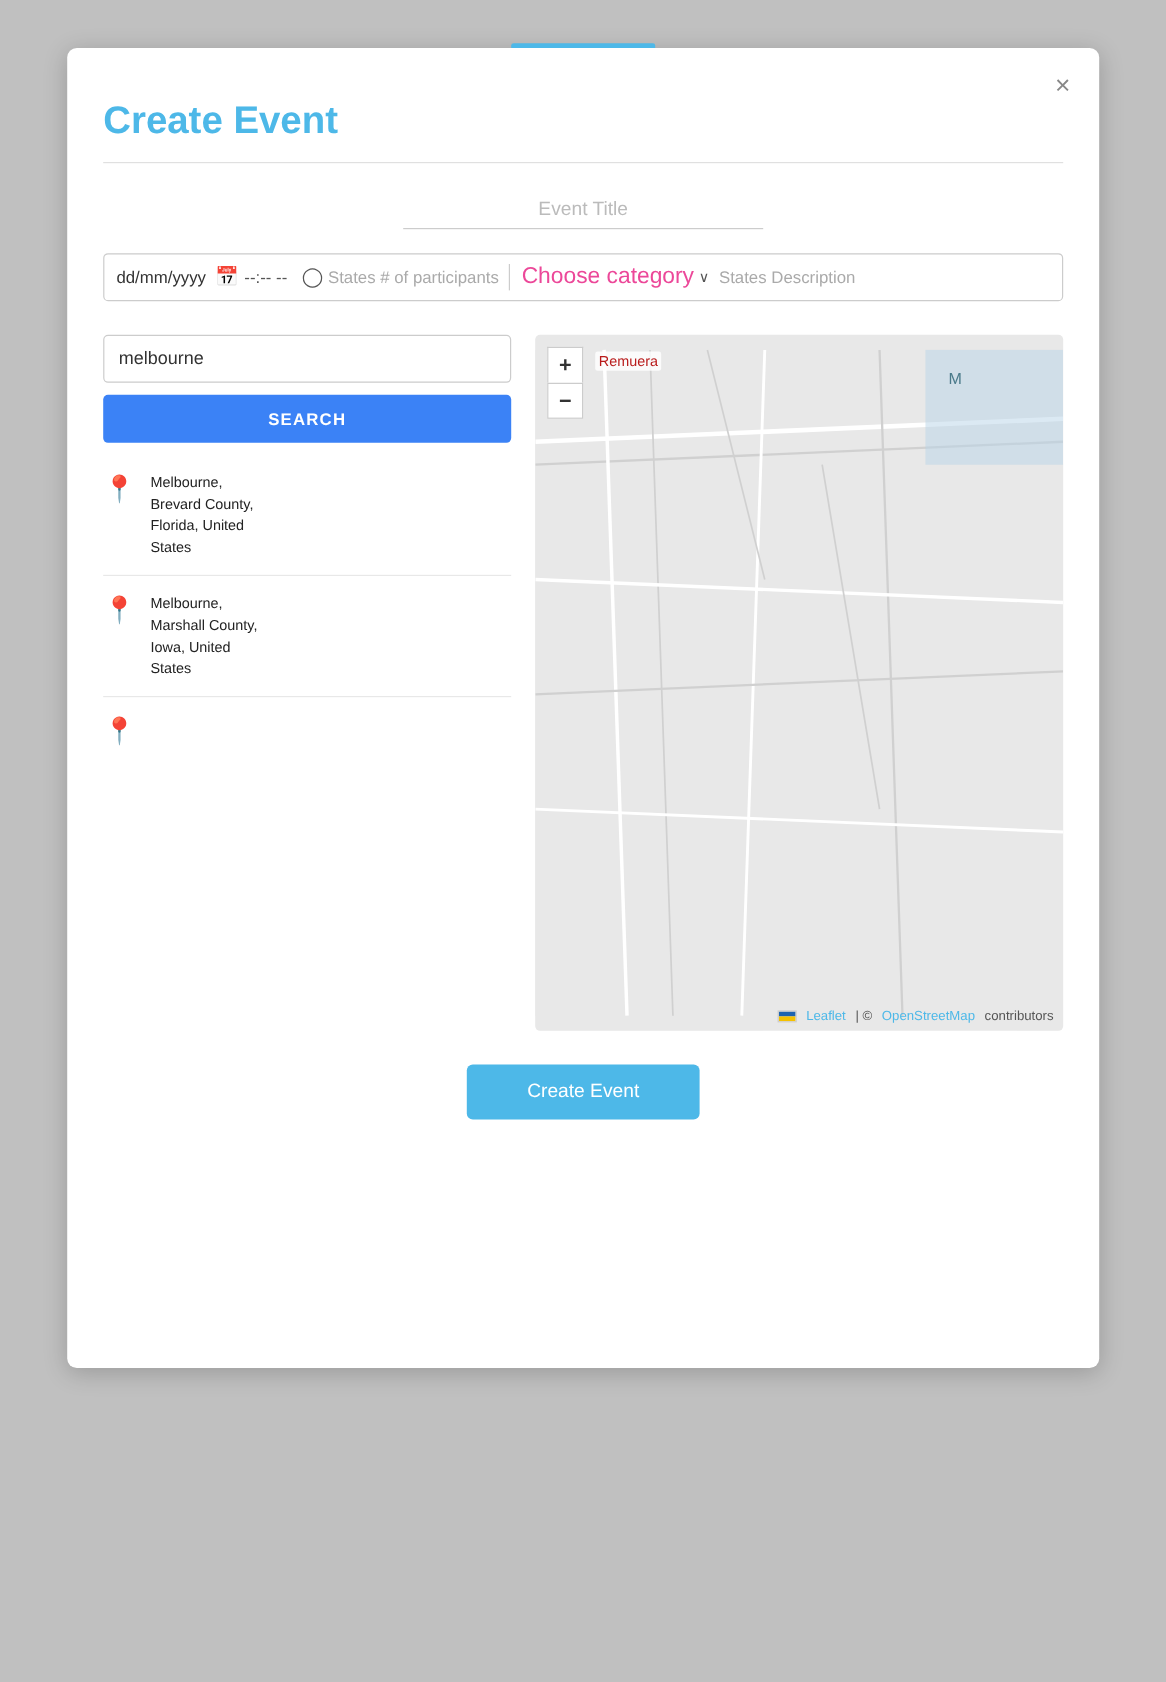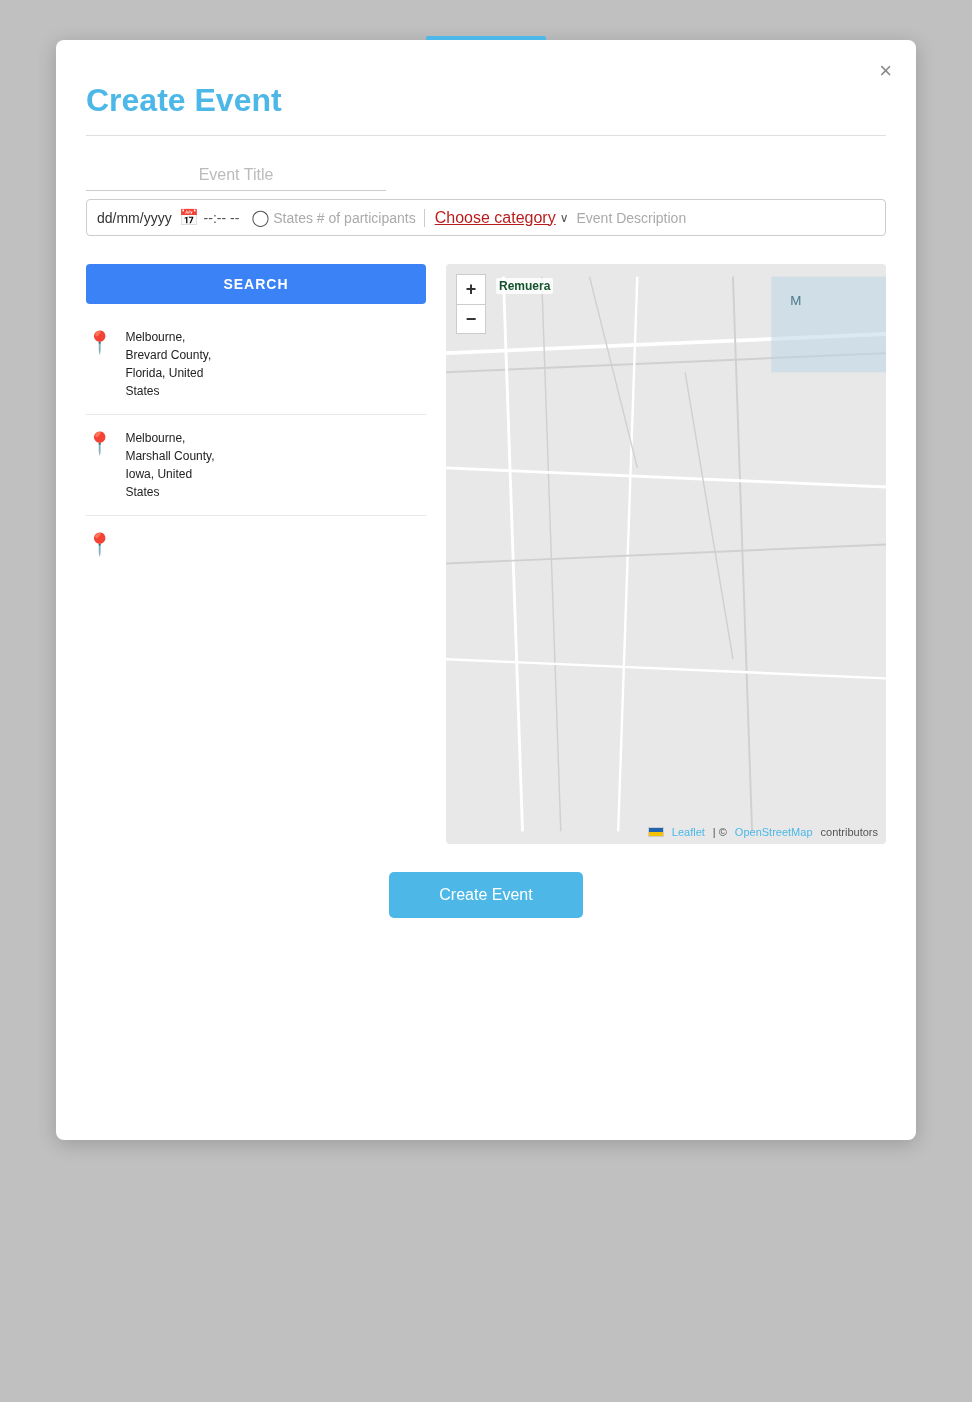--- a/index.html
+++ b/index.html
@@ -37,21 +37,22 @@
       right: 24px;
       background: none;
       border: none;
       font-size: 22px;
       color: #888;
       cursor: pointer;
       line-height: 1;
     }
     .event-title-row {
       display: flex;
-      margin-bottom: 8px;
+      justify-content: center;
+      margin-bottom: 20px;
     }
     .event-title-input {
       width: 300px;
       border: none;
       border-bottom: 1px solid #ccc;
       outline: none;
       font-size: 16px;
       color: #aaa;
       text-align: center;
       padding: 6px 0;
@@ -91,23 +92,22 @@
     }
     .meta-category-wrapper {
       border-left: 1px solid #ccc;
       padding-left: 10px;
       display: flex;
       align-items: center;
       gap: 4px;
       margin-right: 8px;
     }
     .meta-category {
-      color: #b91c1c;
-      font-size: 16px;
-      text-decoration: underline;
+      color: #ec4899;
+      font-size: 19px;
     }
     .chevron-icon {
       color: #555;
       font-size: 12px;
     }
     .meta-description {
       color: #aaa;
       font-size: 14px;
     }
     .content-row {
@@ -207,22 +207,22 @@
       align-items: center;
       justify-content: center;
       color: #333;
     }
     .map-btn:first-child { border-bottom: none; }
     .map-label {
       position: absolute;
       top: 14px;
       left: 50px;
       font-size: 12px;
-      color: #14532d;
-      font-weight: 700;
+      color: #b91c1c;
+      font-weight: 400;
       background: rgba(255,255,255,0.8);
       padding: 1px 3px;
       border-radius: 2px;
     }
     .map-attribution {
       position: absolute;
       bottom: 6px;
       right: 8px;
       font-size: 11px;
       color: #555;
@@ -275,25 +275,28 @@
   <div class="meta-row">
     <span class="meta-date">dd/mm/yyyy</span>
     <span class="meta-icon">📅</span>
     <span class="meta-time">--:-- --</span>
     <span class="meta-icon">◯</span>
     <span class="meta-participants">States # of participants</span>
     <div class="meta-category-wrapper">
       <span class="meta-category">Choose category</span>
       <span class="chevron-icon">∨</span>
     </div>
-    <span class="meta-description">Event Description</span>
+    <span class="meta-description">States Description</span>
   </div>
 
   <div class="content-row">
     <div class="left-panel">
+      <div class="search-input-wrapper">
+        <input class="search-input" type="text" value="melbourne" style="">
+      </div>
       <button class="search-btn">SEARCH</button>
 
       <ul class="results-list">
         <li class="result-item">
           <span class="pin-icon" style="color:#e06020;">📍</span>
           <span class="result-text">Melbourne,<br>Brevard County,<br>Florida, United<br>States</span>
         </li>
         <li class="result-item">
           <span class="pin-icon" style="color:#e06020;">📍</span>
           <span class="result-text">Melbourne,<br>Marshall County,<br>Iowa, United<br>States</span>

